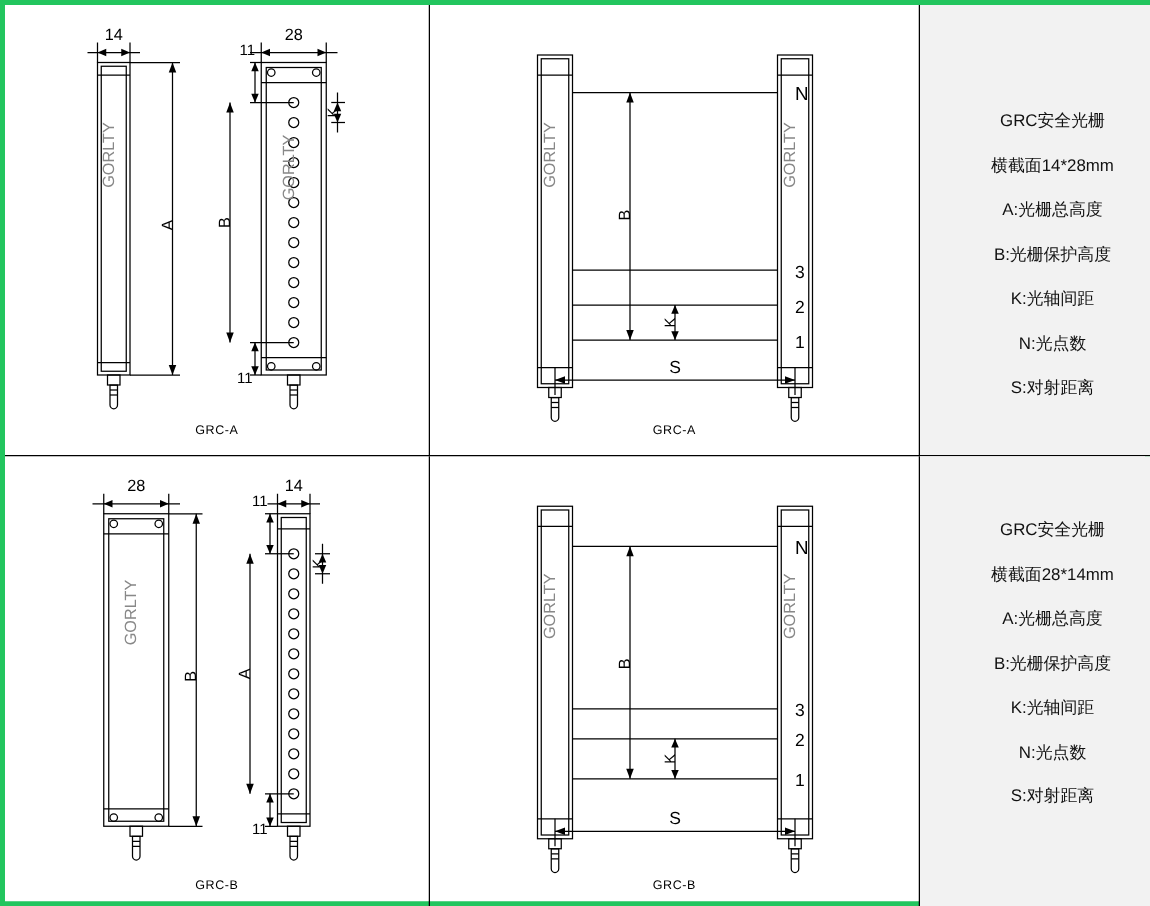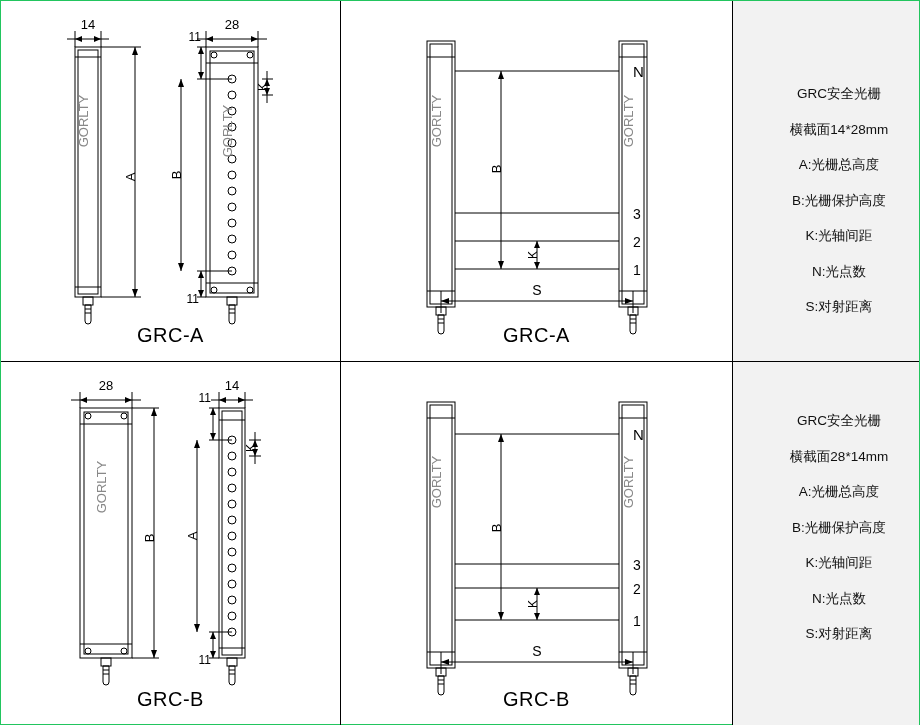--- a/index.html
+++ b/index.html
@@ -1,25 +1,25 @@
 <!DOCTYPE html>
 <html><head>
 <meta charset="utf-8">
 <style>
   html,body{margin:0;padding:0;background:#fff;}
   body{width:920px;height:725px;font-family:"Liberation Sans","DejaVu Sans",sans-serif;color:#000;}
-  .sheet{position:relative;width:920px;height:725px;box-sizing:border-box;border:1px solid #22c55e;}
+  .sheet{position:relative;width:920px;height:725px;box-sizing:border-box;border:4px solid #22c55e;}
   .row{position:absolute;left:0;width:918px;box-sizing:border-box;}
   .row1{top:0;height:361px;border-bottom:1px solid #000;}
   .row2{top:361px;height:363px;}
   .cell{position:absolute;top:0;height:100%;box-sizing:border-box;}
   .cellA{left:0;width:340px;border-right:1px solid #000;}
   .cellB{left:340px;width:392px;border-right:1px solid #000;}
   .cellC{left:732px;width:186px;background:#f2f2f2;text-align:center;}
-  .caption{position:absolute;bottom:14px;left:0;width:100%;text-align:center;font-size:20px;letter-spacing:.5px;}
+  .caption{position:absolute;bottom:14px;left:0;width:100%;text-align:center;font-size:10px;letter-spacing:.5px;}
 
   
   .legend{position:absolute;left:22px;top:0;width:168px;}
   .legend .line{font-size:13.5px;line-height:1;color:#111;margin-bottom:0;}
   .legend .line + .line{margin-top:22px;}
 
   
   svg{position:absolute;left:0;top:0;}
   text{font-family:"Liberation Sans","DejaVu Sans",sans-serif;}
 </style>

